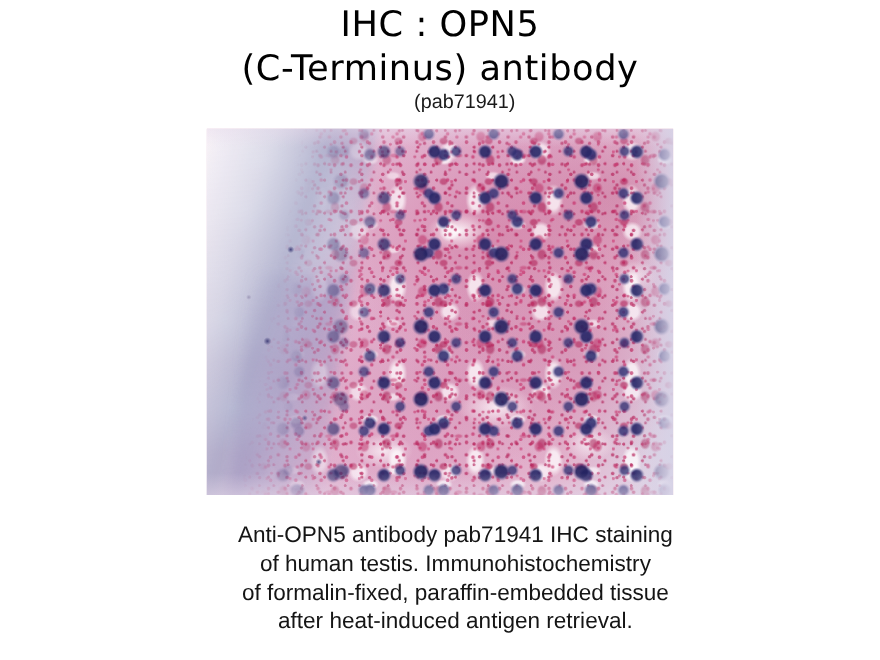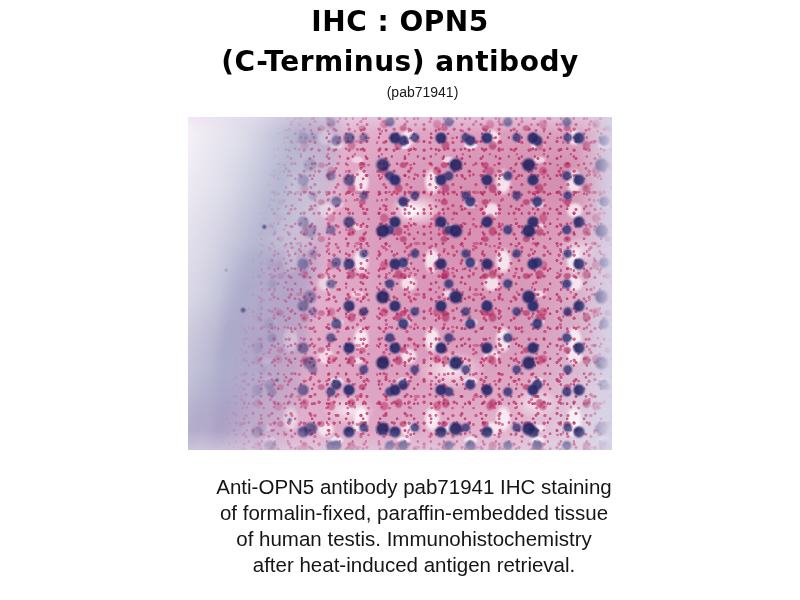--- a/index.html
+++ b/index.html
@@ -19,30 +19,30 @@
   
   .title-block {
     position: absolute;
     left: 0;
     top: 2px;
     width: 800px;
     text-align: center;
   }
   .title-line {
     font-family: "DejaVu Sans", sans-serif;
-    font-weight: bold;
-    font-size: 28px;
+    font-weight: normal;
+    font-size: 32px;
     letter-spacing: 0.5px;
     color: #000000;
     line-height: 40px;
     white-space: nowrap;
   }
   .catalog-line {
     font-family: "Liberation Sans", sans-serif;
-    font-size: 14px;
+    font-size: 18px;
     color: #1a1a1a;
     line-height: 18px;
     margin-top: 1px;
     padding-left: 45px;
   }
 
   
   .micrograph {
     position: absolute;
     left: 188px;
@@ -271,16 +271,16 @@
   <div class="mg-layer mg-nuclei"></div>
   <div class="mg-layer mg-nuclei-2"></div>
   <div class="mg-layer mg-nuclei-left"></div>
   <div class="mg-layer mg-rim"></div>
   <div class="mg-layer mg-soften"></div>
 
 </div>
 
 <div class="caption">
   <div class="caption-line">Anti-OPN5 antibody pab71941 IHC staining</div>
+  <div class="caption-line">of human testis. Immunohistochemistry</div>
   <div class="caption-line">of formalin-fixed, paraffin-embedded tissue</div>
-  <div class="caption-line">of human testis. Immunohistochemistry</div>
   <div class="caption-line">after heat-induced antigen retrieval.</div>
 </div>
 
 </body></html>

